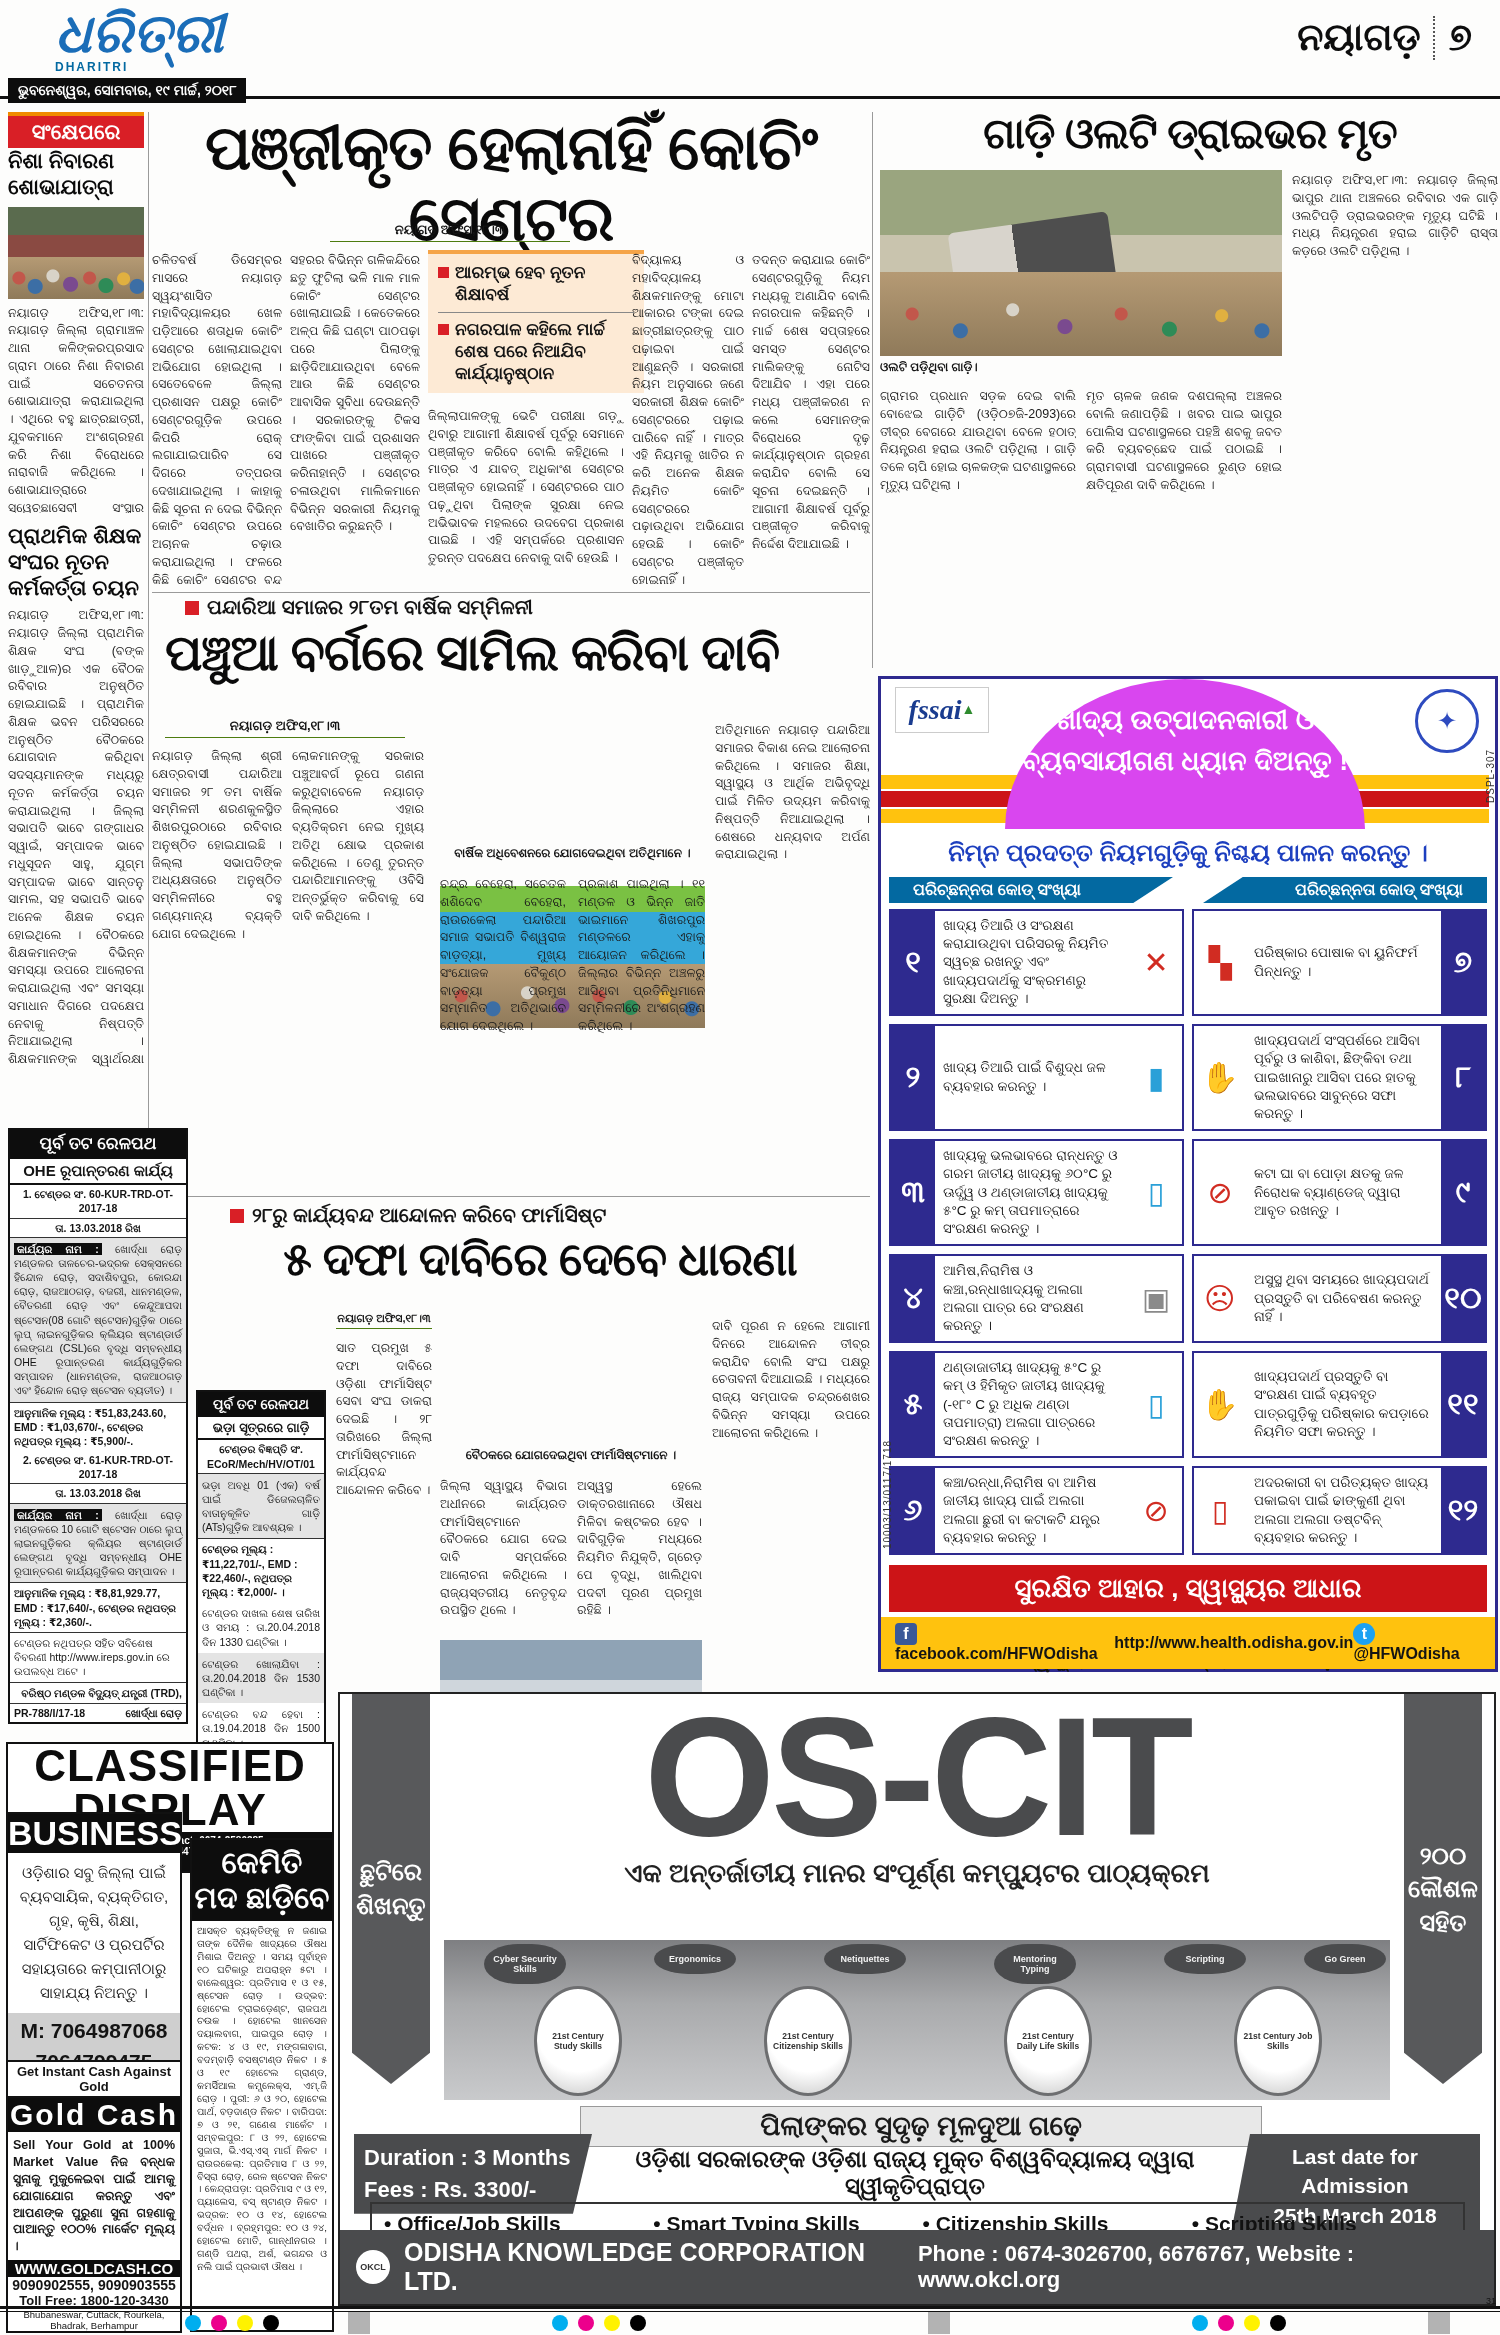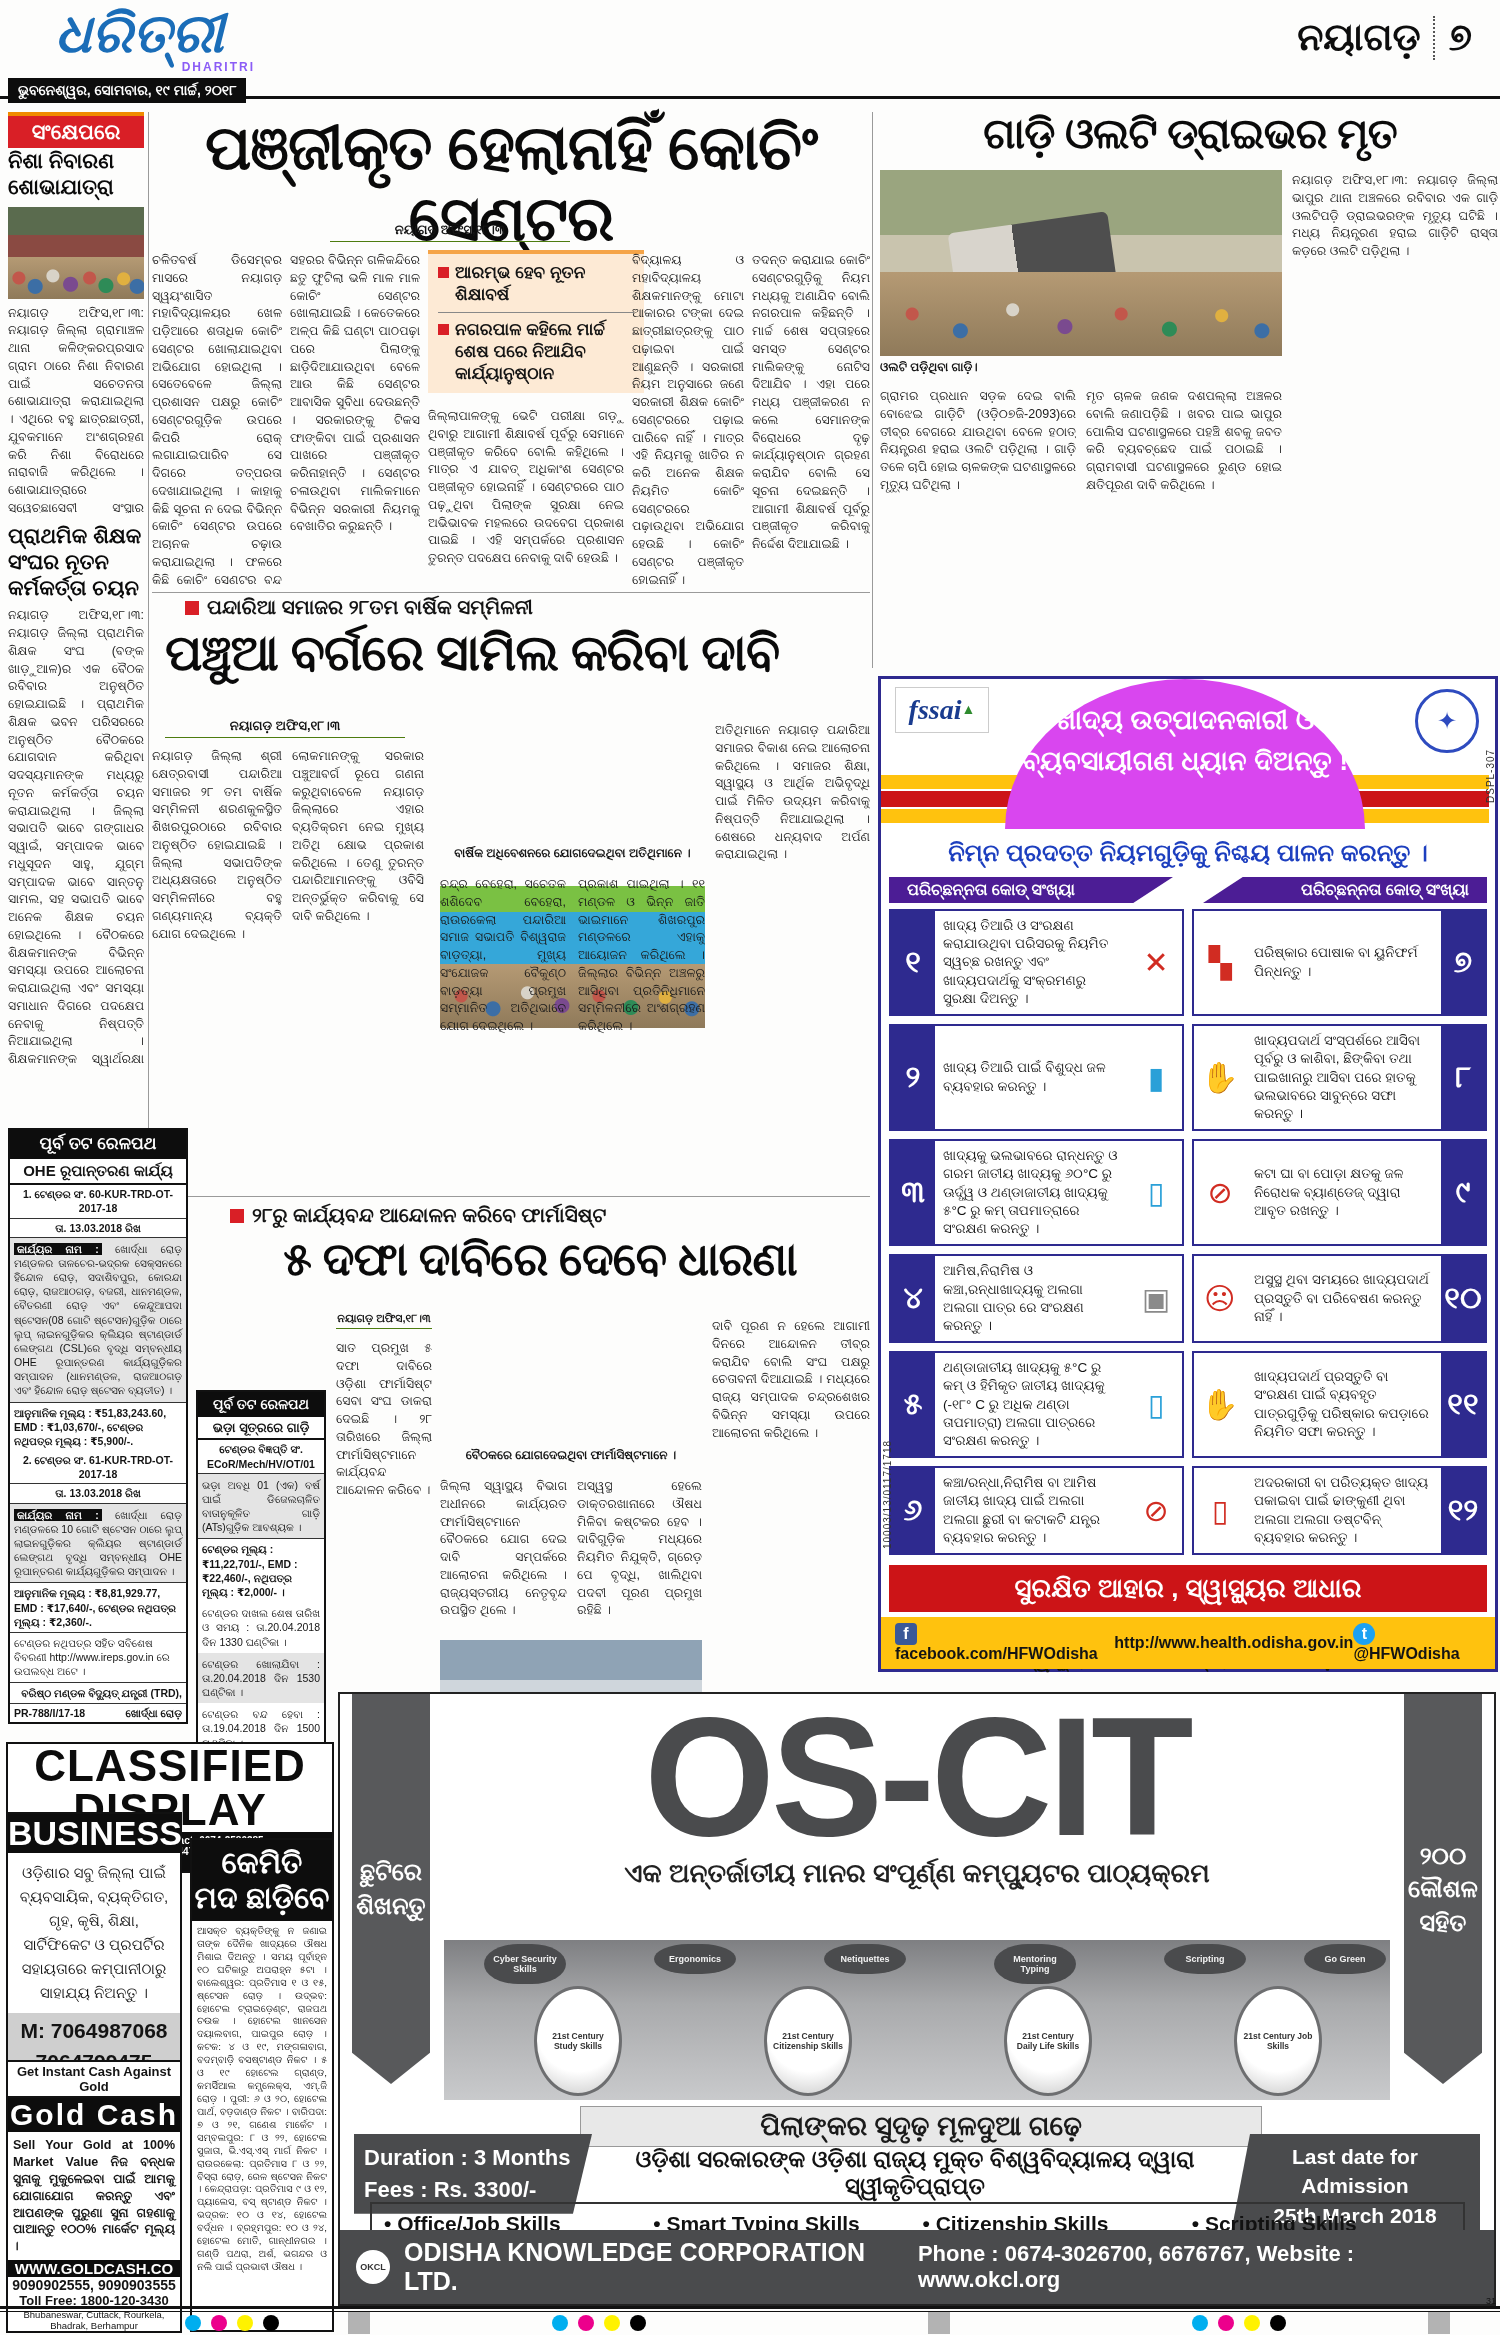--- a/index.html
+++ b/index.html
@@ -6,21 +6,21 @@
   #page{position:relative;width:1500px;height:2335px;background:#fdfdfc;margin:0 auto;
         font-family:"Liberation Sans","DejaVu Sans",sans-serif;color:#141414;overflow:hidden;}
   .abs{position:absolute;}
   .bt{font-size:12.5px;line-height:1.42;text-align:justify;color:#1a1a1a;overflow:hidden;}
   .cap{font-weight:bold;font-size:12px;}
   .byline{font-weight:bold;font-size:13px;text-align:center;border-bottom:1px solid #4d7c0f;padding-bottom:3px;}
   .vline{width:1px;background:#9a9a9a;}
   .hline{height:1px;background:#9a9a9a;}
   
   .logo-odia{font-size:54px;font-weight:bold;color:#1a6db8;font-style:italic;line-height:1;}
-  .logo-en{font-size:12px;font-weight:bold;color:#8b5cf6;letter-spacing:2px;text-align:right;}
+  .logo-en{font-size:12px;font-weight:bold;color:#0369a1;letter-spacing:2px;text-align:left;}
   .datebar{background:#0d0d0d;color:#fff;font-size:14px;font-weight:bold;padding:4px 10px;white-space:nowrap;}
   .edition{font-size:38px;font-weight:900;color:#0d0d0d;}
   .pageno{font-size:38px;font-weight:900;color:#0d0d0d;border-left:2px dotted #555;padding-left:14px;margin-left:12px;}
   .toprule{height:3px;background:#111;}
   
   .h-giant{font-weight:900;color:#0a0a0a;letter-spacing:-1px;}
   .kicker{font-weight:bold;font-size:20px;display:flex;align-items:center;gap:8px;}
   .ksq{width:14px;height:14px;background:#d91f26;display:inline-block;flex:none;}
   .sb-badge{background:#d91f26;color:#fff;font-weight:900;font-size:21px;text-align:center;padding:4px 0;border-top:4px solid #f08a00;}
   .sb-head{font-weight:900;font-size:21px;line-height:1.25;color:#0a0a0a;}
@@ -39,21 +39,21 @@
   .tender .tpr{display:flex;justify-content:space-between;border-top:1px solid #333;padding:2px 4px;font-weight:bold;}
   .lbl-inv{background:#0d0d0d;color:#fff;padding:0 3px;font-weight:bold;}
   
   .fssai{border:3px solid #2e2a8f;background:#fff;}
   .f-stripe-y{background:#ffc20e;height:14px;}
   .f-stripe-r{background:#cc1417;height:16px;}
   .f-dome{background:#d946ef;border-radius:50% 50% 0 0/100% 100% 0 0;color:#fff;text-align:center;}
   .f-dome .l1{font-size:27px;font-weight:900;padding-top:26px;}
   .f-dome .l2{font-size:27px;font-weight:900;margin-top:10px;}
   .f-sub{color:#1d3fbf;font-weight:900;font-size:24px;text-align:center;}
-  .f-colhead{background:#4c1d95;color:#fff;font-weight:bold;font-size:16px;padding:4px 18px;}
+  .f-colhead{background:#0369a1;color:#fff;font-weight:bold;font-size:16px;padding:4px 24px;}
   .f-card{border:2px solid #2e2a8f;background:#fff;display:flex;align-items:stretch;}
   .f-num{background:#2e2a8f;color:#fff;font-size:30px;font-weight:900;width:44px;flex:none;display:flex;align-items:center;justify-content:center;}
   .f-txt{font-size:13.5px;line-height:1.35;padding:6px 8px;flex:1;display:flex;align-items:center;}
   .f-ico{width:52px;flex:none;display:flex;align-items:center;justify-content:center;font-size:30px;}
   .f-banner{background:#cc1417;color:#fff;font-weight:900;font-size:26px;text-align:center;padding:8px 0;}
   .f-comm{color:#1d3fbf;font-weight:900;font-size:24px;text-align:center;}
   .f-dept{color:#111;font-weight:bold;font-size:20px;text-align:center;}
   .f-foot{background:#ffc20e;display:flex;align-items:center;justify-content:space-between;padding:6px 14px;font-weight:bold;font-size:16px;}
   .sq-ic{display:inline-flex;width:22px;height:22px;border-radius:4px;align-items:center;justify-content:center;color:#fff;font-weight:bold;margin-right:6px;}
   .vert{writing-mode:vertical-rl;transform:rotate(180deg);font-size:10px;color:#333;letter-spacing:1px;}

